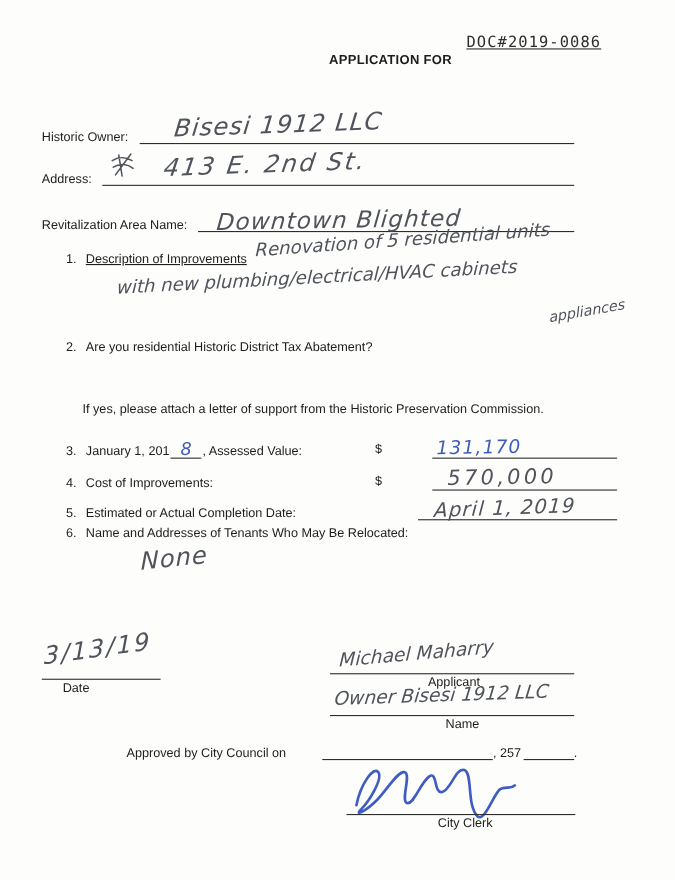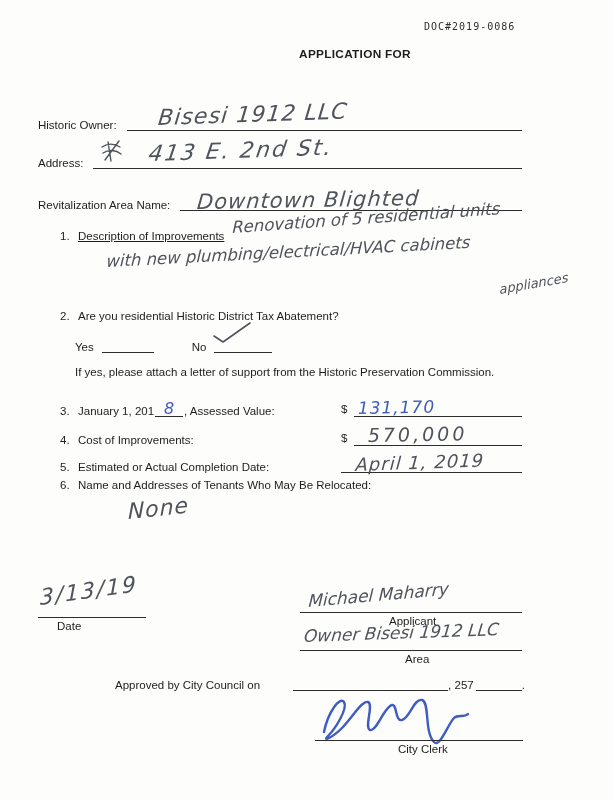--- a/index.html
+++ b/index.html
@@ -11,21 +11,21 @@
   .item{position:absolute;display:flex;align-items:flex-start;}
   .lbl{white-space:nowrap;}
   .blank{position:relative;flex:1 1 auto;margin-left:10px;border-bottom:1.5px solid #2d2d2d;}
   .sline{position:absolute;border-bottom:1.5px solid #2d2d2d;height:0;}
   .hw{position:absolute;font-family:"DejaVu Sans",sans-serif;font-style:italic;color:#50535b;white-space:nowrap;transform-origin:left bottom;}
   .blue{color:#3f5db8;}
   .num{flex:0 0 18px;}
   .slbl{position:absolute;font-size:11.5px;}
 
   
-  #docnum{position:absolute;left:424px;top:21px;font-family:"DejaVu Sans Mono",monospace;font-size:10px;letter-spacing:1px;color:#2e2e2e;}
+  #docnum{position:absolute;left:424px;top:31px;font-family:"DejaVu Sans Mono",monospace;font-size:14px;letter-spacing:1px;color:#2e2e2e;text-decoration:underline;}
   #title{position:absolute;left:0;top:45px;width:100%;text-align:center;font-weight:bold;font-size:11.8px;line-height:1.55;letter-spacing:.3px;margin-left:48px;}
 
   
   #row-owner{left:38px;top:98px;width:484px;}
   #row-owner .blank{height:32px;}
   #hw-owner{left:30px;bottom:0;font-size:22px;letter-spacing:1px;transform:skewX(-8deg) rotate(-2deg);}
   #row-address{left:38px;top:136px;width:484px;}
   #row-address .blank{height:32px;}
   #scribble{position:absolute;left:6px;bottom:2px;}
   #hw-address{left:54px;bottom:2px;font-size:22px;letter-spacing:2px;transform:skewX(-10deg) rotate(-2deg);}
@@ -48,21 +48,21 @@
   #no-blank{width:58px;}
   #no-lbl{margin-left:38px;}
   #check{position:absolute;left:-4px;top:-16px;}
   #note{position:absolute;left:75px;top:366px;}
 
   
   #item3{left:60px;top:395px;width:530px;height:22px;align-items:flex-end;}
   .yearblank{position:relative;display:inline-block;width:28px;height:18px;border-bottom:1.5px solid #2d2d2d;margin:0 1px;}
   #hw-year{left:9px;bottom:-2px;font-size:16px;}
   .dollar{position:absolute;bottom:2px;}
-  .vblank{position:absolute;bottom:0;height:20px;border-bottom:1.5px solid #2d2d2d;}
+  .vblank{position:absolute;bottom:0;height:20px;border-bottom:1.5px solid #2d2d2d;margin-left:39px;}
   #i3-dollar{left:281px;}
   #i3-blank{left:294px;width:168px;}
   #hw-assessed{left:4px;bottom:-2px;font-size:17px;letter-spacing:1px;transform:rotate(-1deg);}
   #item4{left:60px;top:424px;width:530px;height:22px;align-items:flex-end;}
   #i4-dollar{left:281px;}
   #i4-blank{left:294px;width:168px;}
   #hw-cost{left:14px;bottom:-1px;font-size:19px;letter-spacing:3px;transform:rotate(-1deg);}
   #item5{left:60px;top:451px;width:530px;height:22px;align-items:flex-end;}
   #i5-blank{left:281px;width:181px;}
   #hw-compdate{left:14px;bottom:-3px;font-size:18px;letter-spacing:1px;transform:rotate(-2deg) skewX(-6deg);}
@@ -136,32 +136,20 @@
     <span class="lbl ulabel">Description of Improvements</span>
     <span class="hw" id="hw-i1a">Renovation of 5 residential units</span>
     <span class="hw" id="hw-i1b">with new plumbing/electrical/HVAC cabinets</span>
     <span class="hw" id="hw-i1c">appliances</span>
   </div>
 
   <div class="item" id="item2">
     <span class="num">2.</span>
     <span class="lbl">Are you residential Historic District Tax Abatement?</span>
   </div>
-  <div id="yesno">
-    <span class="lbl">Yes</span>
-    <span class="ynblank" id="yes-blank"></span>
-    <span class="lbl" id="no-lbl">No</span>
-    <span class="ynblank" id="no-blank">
-      <span id="check">
-        <svg width="44" height="26" viewBox="0 0 44 26">
-            <path d="M4,16 L13,22 L40,3" stroke="#50535b" stroke-width="1.6" fill="none" stroke-linecap="round" stroke-linejoin="round"></path>
-          </svg>
-      </span>
-    </span>
-  </div>
   <div id="note">If yes, please attach a letter of support from the Historic Preservation Commission.</div>
 
   <div class="item" id="item3">
     <span class="num">3.</span>
     <span class="lbl">January 1, 201</span>
     <span class="yearblank">
       <span class="hw blue" id="hw-year">8</span>
     </span>
     <span class="lbl">, Assessed Value:</span>
     <span class="dollar" id="i3-dollar">$</span>
@@ -197,21 +185,21 @@
   <span class="hw" id="hw-sigdate">3/13/19</span>
   <span class="sline" id="line-date"></span>
   <span class="slbl" id="lbl-date">Date</span>
 
   <span class="hw" id="hw-applicant">Michael Maharry</span>
   <span class="sline" id="line-applicant"></span>
   <span class="slbl" id="lbl-applicant">Applicant</span>
 
   <span class="hw" id="hw-sigtitle">Owner Bisesi 1912 LLC</span>
   <span class="sline" id="line-title"></span>
-  <span class="slbl" id="lbl-title">Area</span>
+  <span class="slbl" id="lbl-title">Name</span>
 
   <div class="row" id="row-approved">
     <span class="lbl">Approved by City Council on</span>
     <span class="ablank" id="ab1"></span>
     <span class="lbl">, 257</span>
     <span class="ablank" id="ab2"></span>
     <span class="lbl">.</span>
   </div>
 
   <span id="sig-clerk">

